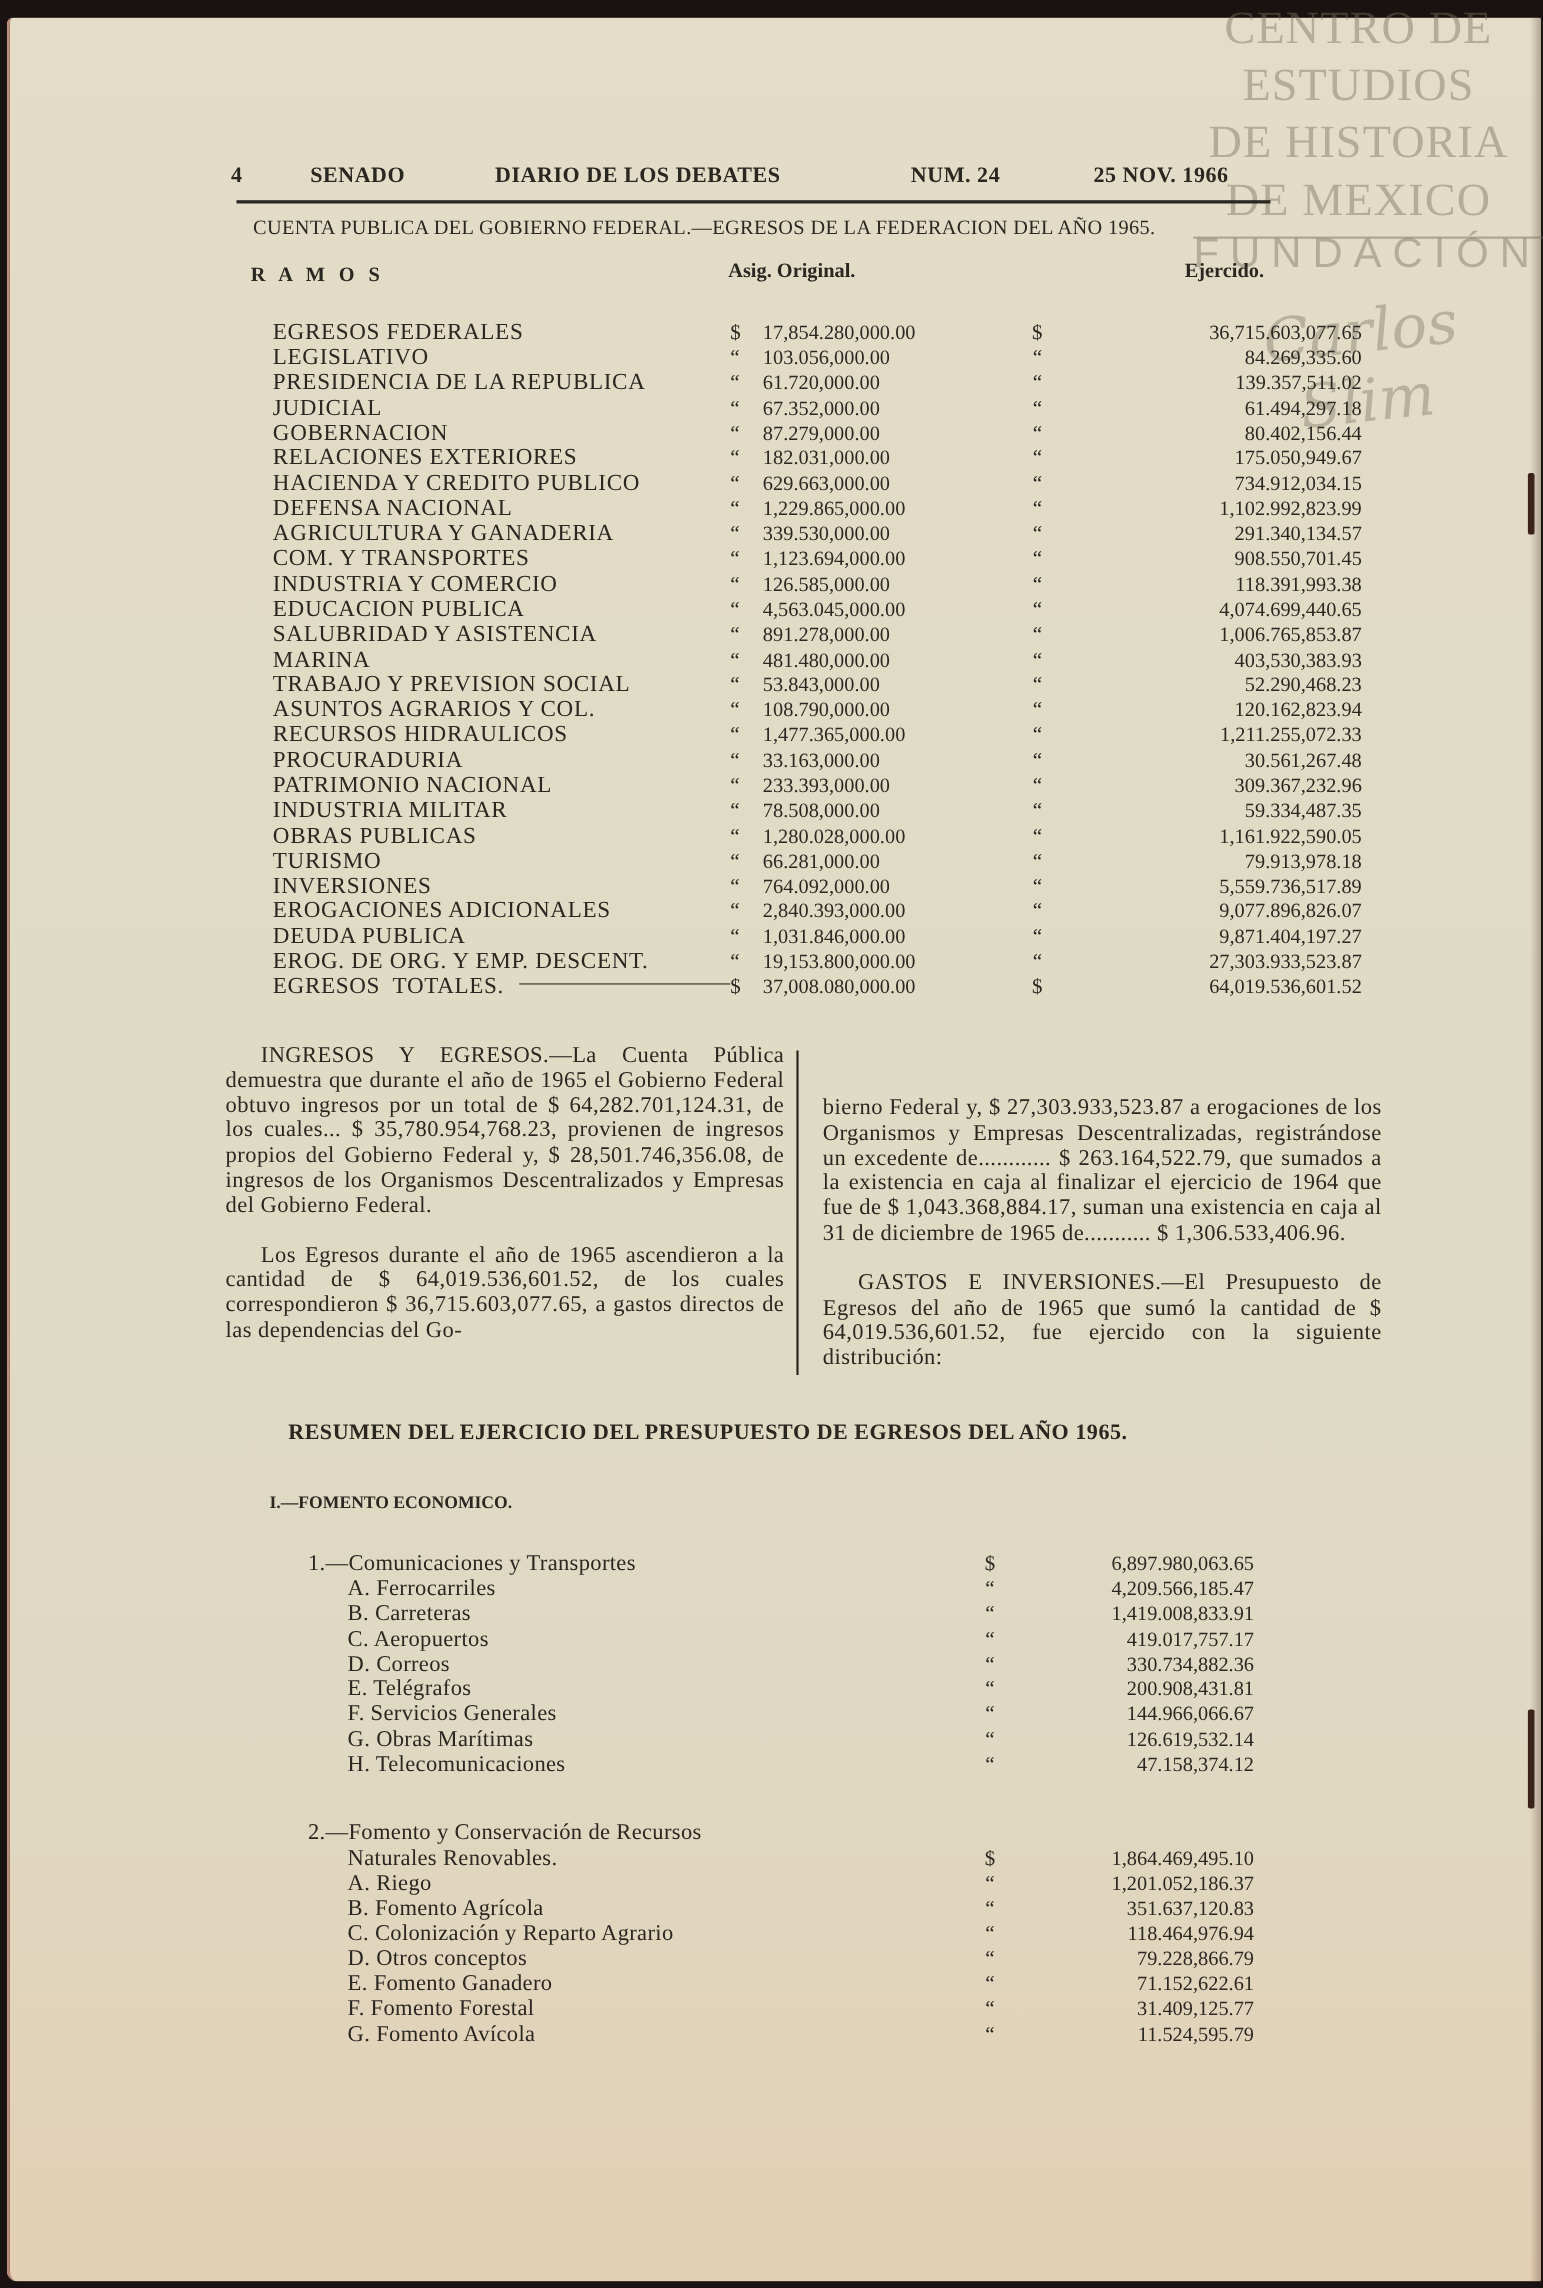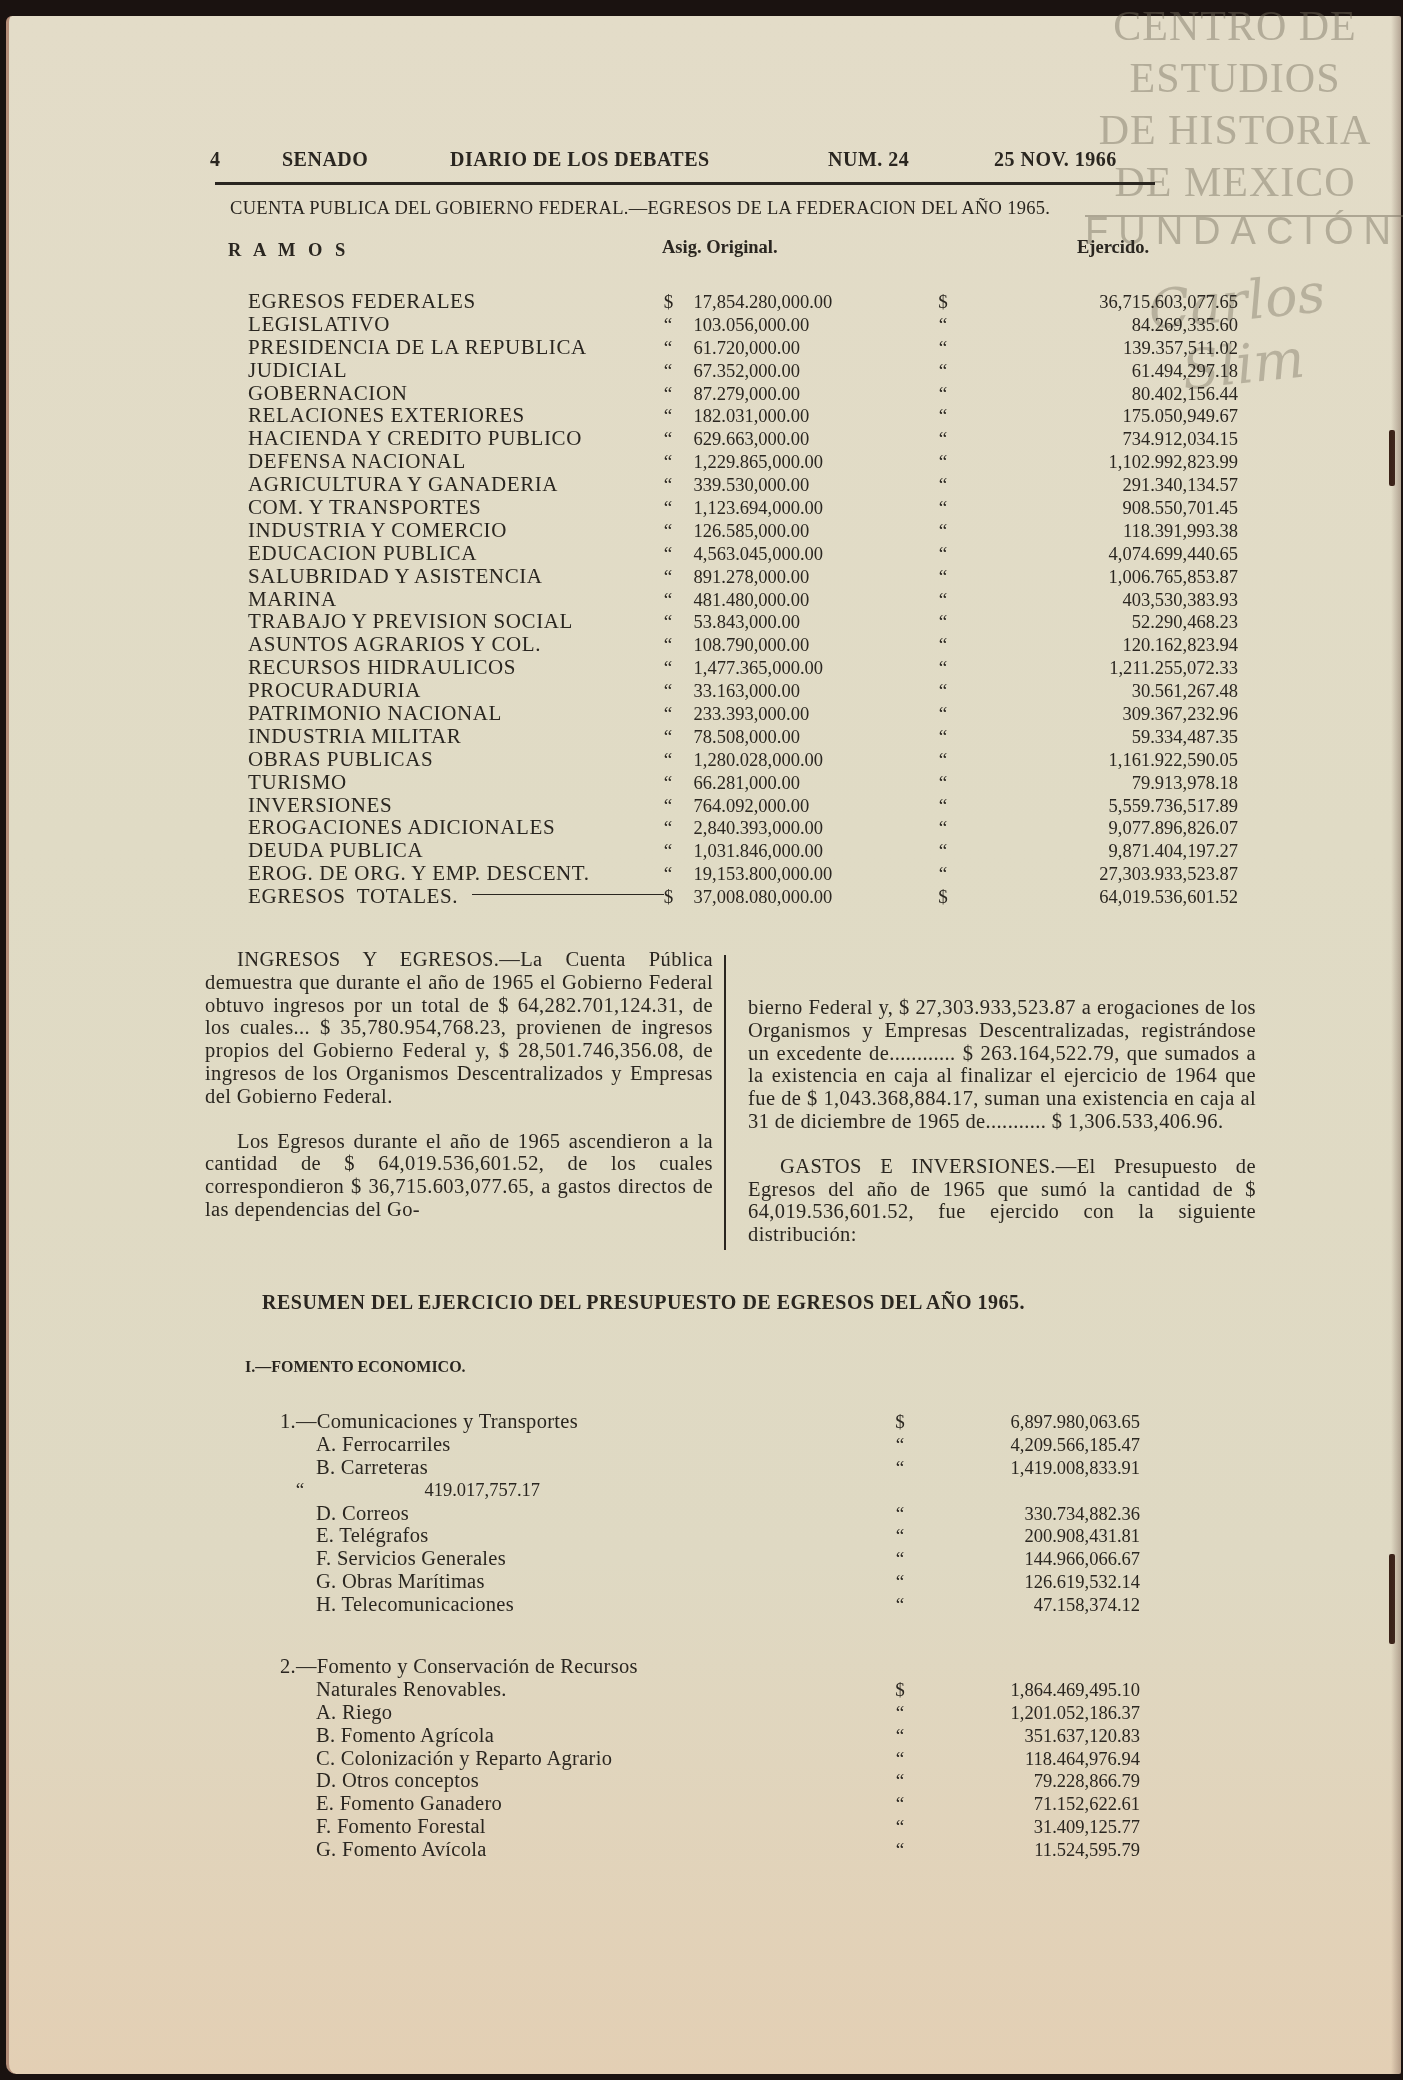--- a/index.html
+++ b/index.html
@@ -318,20 +318,21 @@
       <span class="res-label sub">A. Ferrocarriles</span>
       <span class="res-mark">“</span>
       <span class="res-amt">4,209.566,185.47</span>
     </div>
     <div class="res-row">
       <span class="res-label sub">B. Carreteras</span>
       <span class="res-mark">“</span>
       <span class="res-amt">1,419.008,833.91</span>
     </div>
     <div class="res-row">
+      <span class="res-label sub">C. Aeropuertos</span>
       <span class="res-mark">“</span>
       <span class="res-amt">419.017,757.17</span>
     </div>
     <div class="res-row">
       <span class="res-label sub">D. Correos</span>
       <span class="res-mark">“</span>
       <span class="res-amt">330.734,882.36</span>
     </div>
     <div class="res-row">
       <span class="res-label sub">E. Telégrafos</span>

